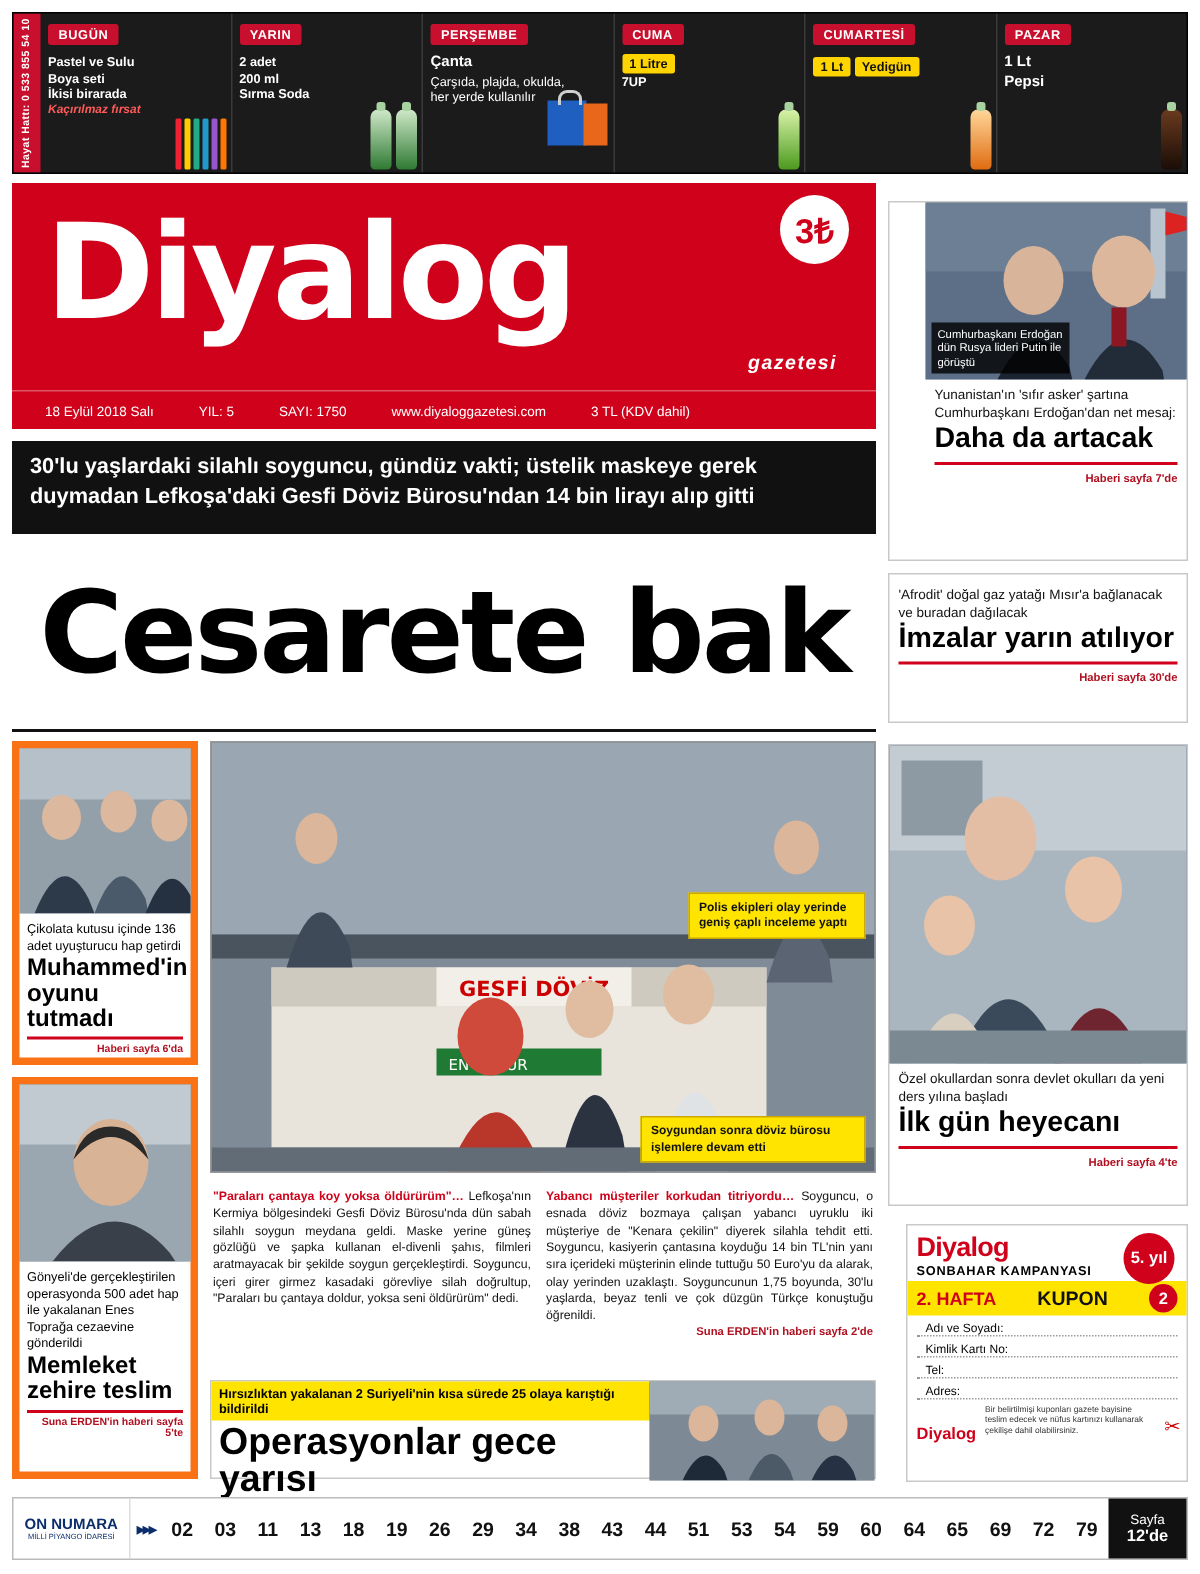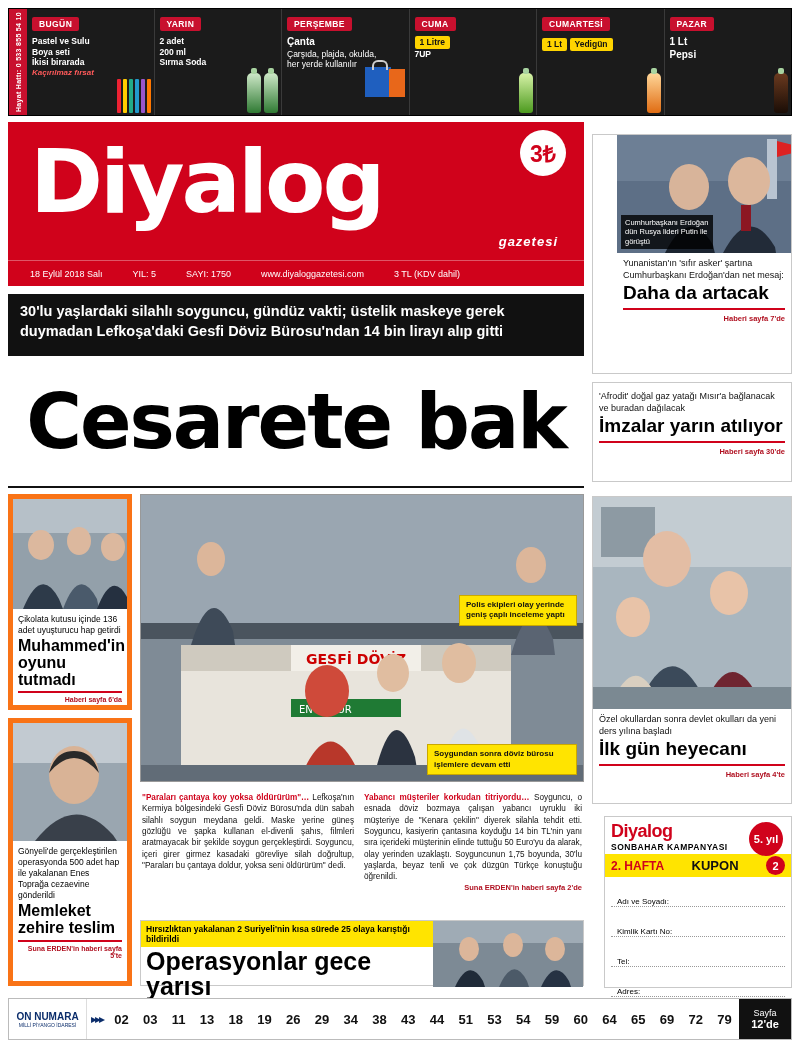--- a/index.html
+++ b/index.html
@@ -126,21 +126,21 @@
 
   
   .coupon { position:absolute; left:604px; top:816px; width:188px; height:172px; border:1px solid #c9c9c9; background:#fff; }
   .coupon-logo { color:#d0021b; font-size:18px; font-weight:bold; padding:4px 0 0 6px; letter-spacing:-.5px;}
   .coupon-sub { font-size:8.5px; font-weight:bold; padding:0 0 2px 6px; letter-spacing:.5px;}
   .coupon-yil { position:absolute; right:8px; top:5px; width:34px; height:34px; border-radius:50%; background:#d0021b; color:#fff; font-size:11px; font-weight:bold; display:flex; align-items:center; justify-content:center;margin-left:22px;}
   .coupon-bar { background:#ffe400; display:flex; align-items:center; justify-content:space-between; padding:2px 6px; font-weight:bold; }
   .coupon-week { color:#d0021b; font-size:12px; }
   .coupon-word { font-size:13px; color:#111; }
   .coupon-num { width:19px; height:19px; border-radius:50%; background:#d0021b; color:#fff; font-size:11px; display:flex; align-items:center; justify-content:center;}
-  .coupon-field { font-size:8px; padding:20px 6px 0; border-bottom:1px dotted #999; margin:0 6px; }
+  .coupon-field { font-size:8px; padding:4px 6px 0; border-bottom:1px dotted #999; margin:0 6px; }
   .coupon-foot { font-size:5.6px; color:#333; padding:4px 6px; line-height:1.25; }
   .coupon-logo2 { color:#d0021b; font-size:11px; font-weight:bold; padding-left:6px; }
 
   
   .lottery {
     position:absolute; left:8px; top:998px; width:784px; height:42px;
     border:1px solid #bbb; display:flex; align-items:center; background:#fff;
   }
   .lot-logo { width:78px; height:100%; display:flex; flex-direction:column; align-items:center; justify-content:center; border-right:1px solid #ddd;}
   .lot-logo .t1{ font-size:10px; font-weight:bold; color:#0b2d6b;}

